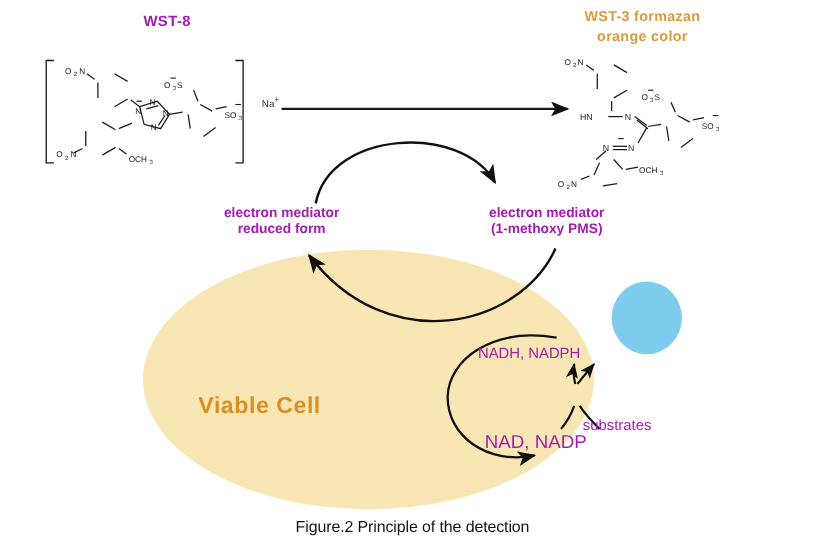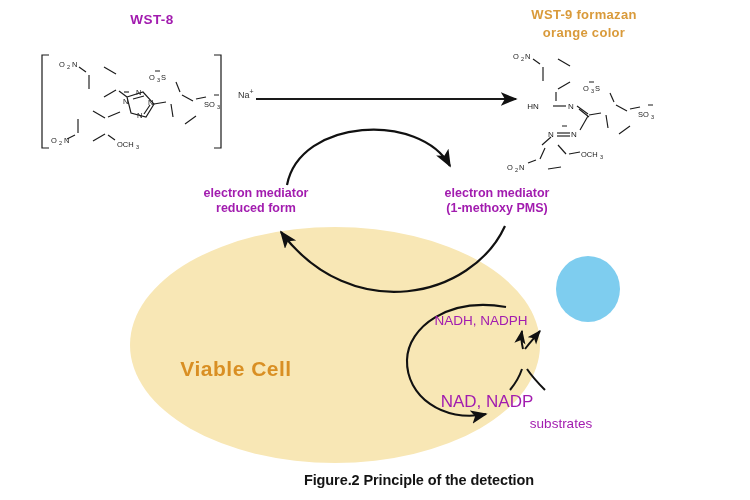--- a/index.html
+++ b/index.html
@@ -88,32 +88,31 @@
     top: 351px;
     font-size: 13.5px;
   }
   #label-nad {
     left: 487px;
     top: 392px;
     font-size: 17px;
   }
   #label-substrates {
     left: 561px;
-    top: 416px;
+    top: 379px;
     font-size: 13.5px;
     text-align: right;
   }
   #caption {
     left: 375px;
     top: 472px;
     font-size: 14.5px;
-    font-weight: bold;
+    font-weight: normal;
     color: #141414;
     letter-spacing: -0.1px;
-    margin-left: 44px;
   }
 
   .chem text { font-family: "Liberation Sans", sans-serif; fill: #1a1a1a; }
   .chem line, .chem polyline, .chem path { stroke: #1a1a1a; fill: none; }
 </style>
 </head>
 <body>
 
 <div id="figure-root">
 
@@ -269,21 +268,21 @@
       <text x="638" y="117" font-size="7.5">SO</text>
       <text x="651" y="119" font-size="5.5">3</text>
       <line x1="648" y1="105" x2="653" y2="105" stroke-width="1"></line>
     </g>
   </svg>
 
   <div class="layer" id="text-layer">
 
     <div class="lbl ctr" id="title-wst8">WST-8</div>
 
-    <div class="lbl ctr" id="title-formazan">WST-9 formazan
+    <div class="lbl ctr" id="title-formazan">WST-3 formazan
 orange color</div>
 
     <div class="lbl" id="label-na"><span>Na</span><sup style="font-size:7px">+</sup></div>
 
     <div class="lbl ctr" id="label-mediator-reduced">electron mediator
 reduced form</div>
 
     <div class="lbl ctr" id="label-mediator-pms">electron mediator
 (1-methoxy PMS)</div>
 

